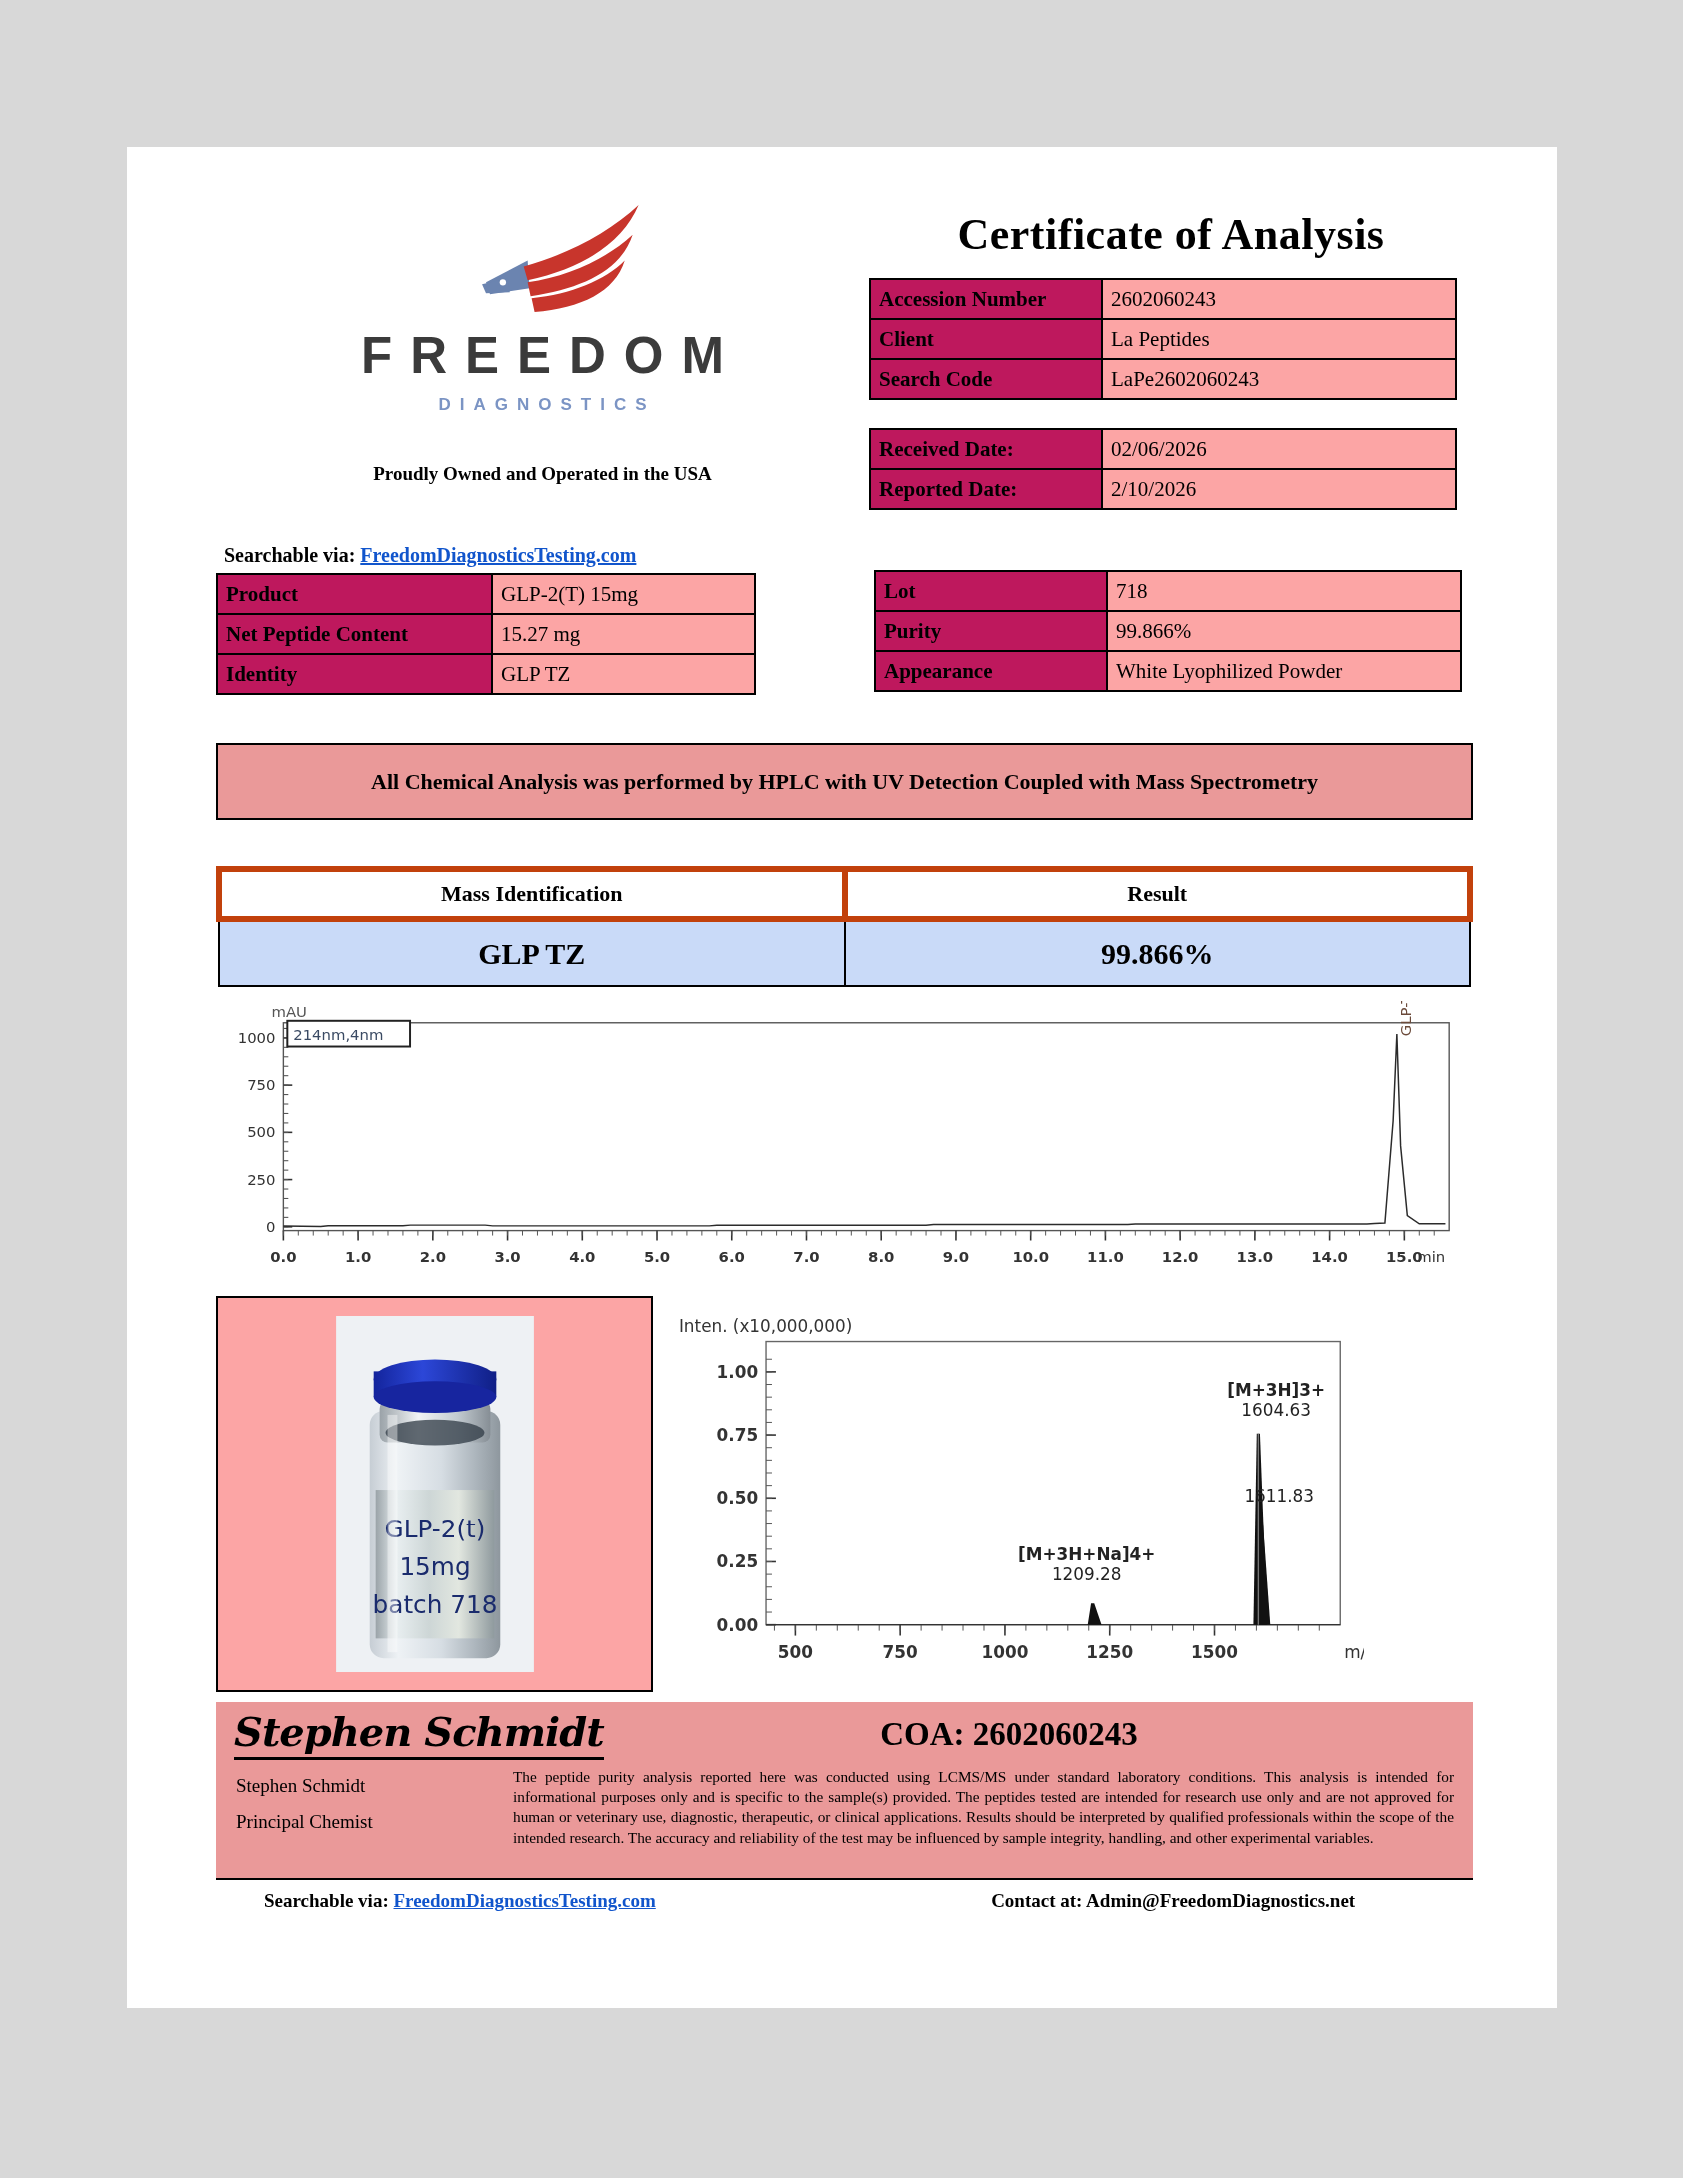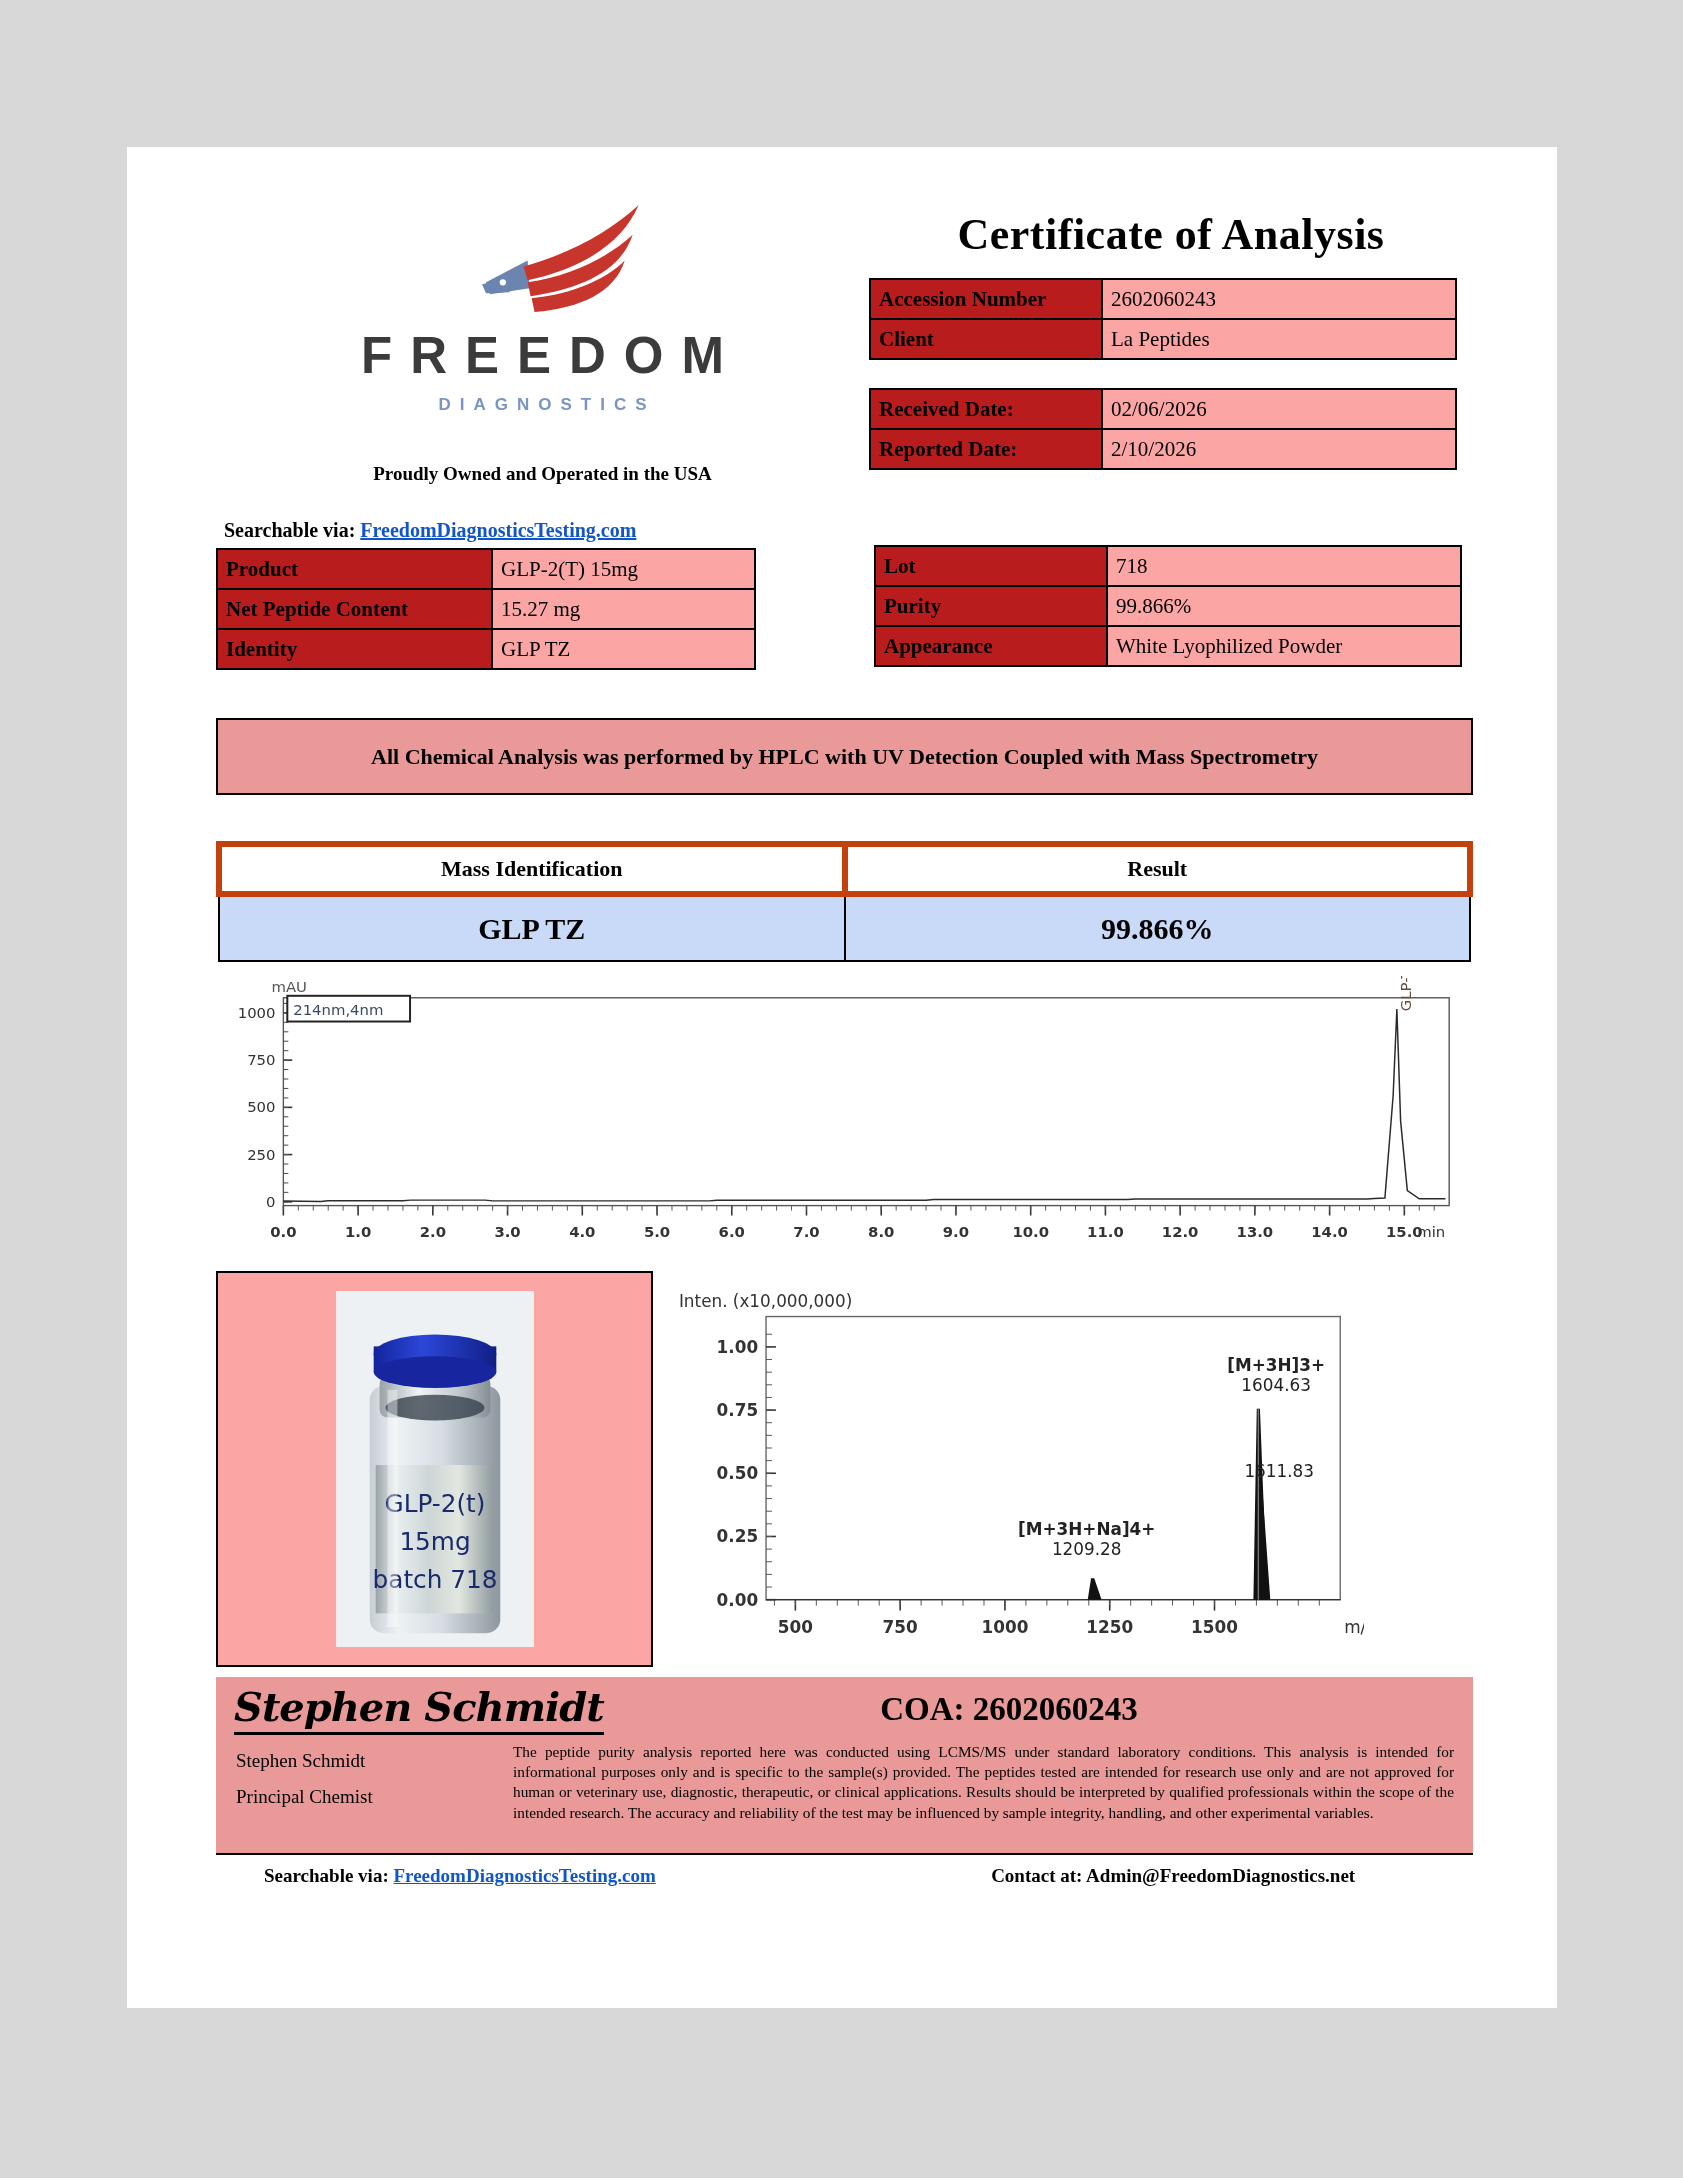--- a/index.html
+++ b/index.html
@@ -79,21 +79,21 @@
   }
   table.kv td {
     border: 2px solid #000;
     padding: 4px 8px;
     font-size: 21px;
     line-height: 1.18;
     height: 30px;
     vertical-align: middle;
   }
   table.kv td.k {
-    background: #b91c1c;
+    background: #be185d;
     font-weight: bold;
   }
   table.kv td.v {
     background: #fca5a5;
     font-weight: normal;
   }
 
   .t-acc { width: 588px; }
   .t-acc td.k { width: 214px; }
   .t-date { width: 588px; margin-top: 28px; }
@@ -254,20 +254,24 @@
 
           <table class="kv t-acc">
             <tbody>
                 <tr>
               <td class="k">Accession Number</td>
               <td class="v">2602060243</td>
             </tr>
             <tr>
               <td class="k">Client</td>
               <td class="v">La Peptides</td>
+            </tr>
+            <tr>
+              <td class="k">Search Code</td>
+              <td class="v">LaPe2602060243</td>
             </tr>
           </tbody>
             </table>
 
           <table class="kv t-date">
             <tbody>
                 <tr>
               <td class="k">Received Date:</td>
               <td class="v">02/06/2026</td>
             </tr>

